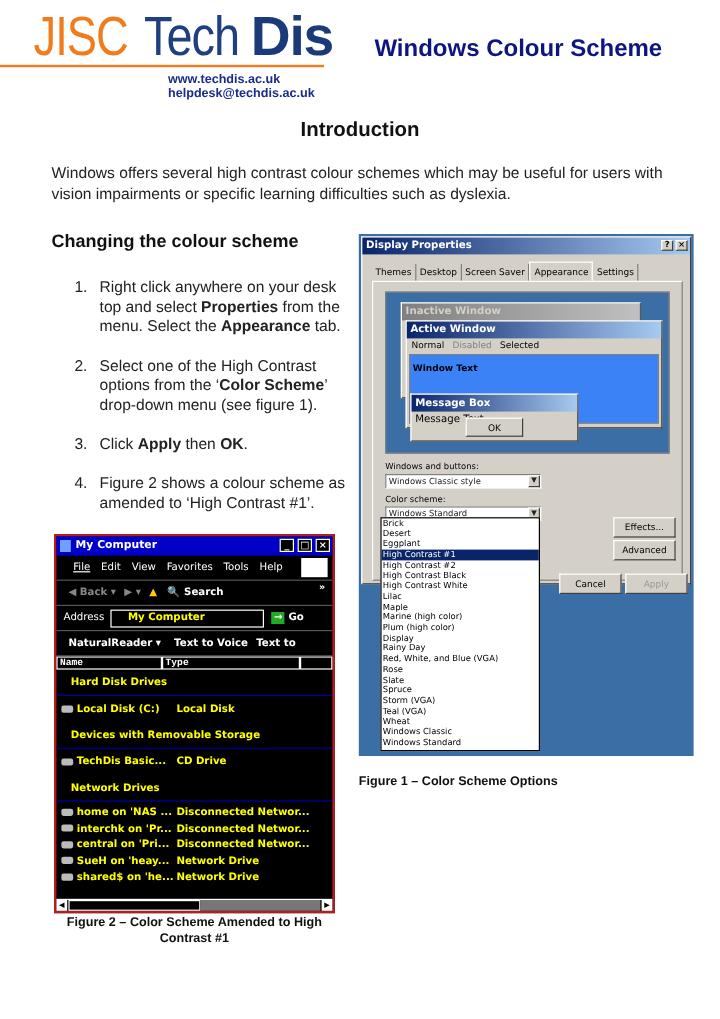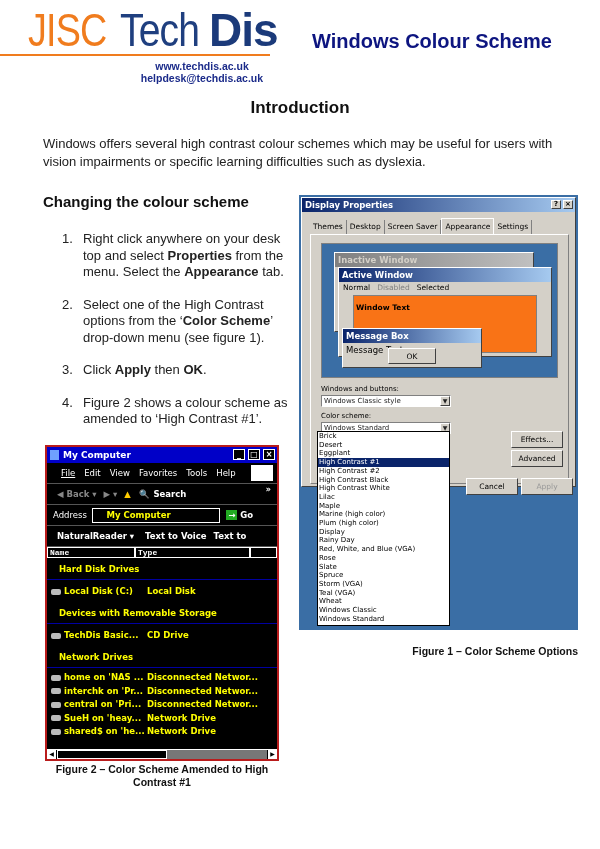--- a/index.html
+++ b/index.html
@@ -4,21 +4,21 @@
 <style>
 *{box-sizing:border-box;margin:0;padding:0}
 body{width:600px;height:849px;background:#fff;position:relative;font-family:"Liberation Sans",sans-serif;overflow:hidden;color:#222}
 .abs{position:absolute}
 
 .logo{left:0;top:2px;width:300px;height:60px}
 .logo .jisc{position:absolute;left:28px;top:0;font-family:"Liberation Sans Narrow","Liberation Sans",sans-serif;font-size:46px;color:#f07c1e;letter-spacing:-1px;line-height:56px;transform:scaleX(0.82);transform-origin:left}
 .logo .tech{position:absolute;left:120px;top:0;font-size:46px;color:#1f3f7f;line-height:56px;letter-spacing:-1px;transform:scaleX(0.85);transform-origin:left}
 .logo .dis{position:absolute;left:209px;top:0;font-size:46px;color:#1b3a7a;font-weight:bold;line-height:56px;letter-spacing:-1px}
 .logo .line{position:absolute;left:0;top:52px;width:270px;height:2px;background:#f07c1e}
-.contact{left:140px;top:60px;width:124px;text-align:center;font-size:10.5px;font-weight:bold;color:#1b2b8a;line-height:12px}
+.contact{left:140px;top:60px;width:124px;text-align:left;font-size:10.5px;font-weight:bold;color:#1b2b8a;line-height:12px}
 .doc-title{left:312px;top:30px;font-size:20px;font-weight:bold;color:#0d1580}
 .intro-h{left:0;width:600px;top:98px;text-align:center;font-size:17px;font-weight:bold;color:#111}
 .intro-p{left:43px;top:135px;width:520px;font-size:13px;line-height:18px;color:#222}
 .sec-h{left:43px;top:193px;font-size:15px;font-weight:bold;color:#111}
 ol.steps{left:62px;top:231px;width:230px;font-size:13px;line-height:16.5px;list-style:none}
 ol.steps li{position:relative;padding-left:21px;margin-bottom:16px}
 ol.steps li .num{position:absolute;left:0;top:0}
 
 .dlg{left:299px;top:195px;width:279px;height:435px;background:#3a6ea5}
 .dlg .win{position:absolute;left:2px;top:2px;width:275px;height:290px;background:#d4d0c8;border:1px solid #fff;border-right-color:#404040;border-bottom-color:#404040}
@@ -30,21 +30,21 @@
 .pane{position:absolute;left:8px;top:36px;width:259px;height:250px;border:1px solid #fff;border-right-color:#808080;border-bottom-color:#808080}
 .preview{position:absolute;left:10px;top:8px;width:237px;height:135px;background:#3a6ea5;border:1px solid #808080}
 .pwin{position:absolute;background:#d4d0c8;border:1px solid #fff;border-right-color:#404040;border-bottom-color:#404040}
 .small{font-size:7.5px;font-family:"DejaVu Sans",sans-serif;color:#000}
 .combo{position:absolute;height:12px;background:#fff;border:1px solid #808080;border-right-color:#fff;border-bottom-color:#fff;font-size:7px;padding-left:2px;line-height:10px;font-family:"DejaVu Sans",sans-serif}
 .combo .arr{position:absolute;right:0;top:0;width:10px;height:10px;background:#d4d0c8;border:1px solid #fff;border-right-color:#404040;border-bottom-color:#404040;font-size:6px;text-align:center;line-height:8px}
 .btn{position:absolute;height:17px;background:#d4d0c8;border:1px solid #fff;border-right-color:#404040;border-bottom-color:#404040;font-size:7.5px;text-align:center;line-height:15px;font-family:"DejaVu Sans",sans-serif;color:#000}
 .dd{position:absolute;left:18px;top:236px;width:133px;height:195px;background:#fff;border:1px solid #000;font-size:7px;font-family:"DejaVu Sans",sans-serif;line-height:8.7px;color:#000}
 .dd div{padding-left:1px;white-space:nowrap}
 .dd div.sel{background:#0a246a;color:#fff}
-.fig1cap{left:299px;width:279px;top:645px;text-align:right;font-size:10.5px;font-weight:bold;color:#111}
+.fig1cap{left:299px;width:279px;top:645px;text-align:left;font-size:10.5px;font-weight:bold;color:#111}
 
 .exp{left:45px;top:445px;width:234px;height:316px;background:#000;border:2px solid #b91c1c}
 .exp .etitle{height:16px;background:#0000c8;color:#fff;font-size:9px;font-weight:bold;line-height:16px;padding-left:16px;position:relative;font-family:"DejaVu Sans",sans-serif}
 .ebtn{position:absolute;top:2px;width:12px;height:11px;background:#000;border:1px solid #fff;color:#fff;font-size:8px;text-align:center;line-height:9px;font-weight:bold}
 .erow{position:relative;height:21px;border-bottom:1px solid #555;color:#fff;font-size:8.5px;line-height:20px;font-family:"DejaVu Sans",sans-serif;white-space:nowrap;overflow:hidden}
 .yel{color:#ffff00;font-weight:bold}
 .ehdr{height:11px;display:flex;font-size:8px;font-weight:bold;color:#fff;font-family:Liberation Mono, monospace;line-height:10px}
 .ehdr span{border:1px solid #fff;padding-left:2px}
 .elist{font-size:8.5px;font-family:"DejaVu Sans",sans-serif;color:#ffff00;font-weight:bold}
 .elist .grp{height:22px;line-height:22px;padding-left:12px;border-bottom:1px solid #0000a0}
@@ -100,21 +100,21 @@
         <div class="pwin" style="left:12px;top:8px;width:200px;height:80px">
           <div class="tbar" style="background:linear-gradient(90deg,#808080,#c0c0c0);color:#d4d0c8">Inactive Window</div>
         </div>
         <div class="pwin" style="left:16px;top:23px;width:214px;height:90px">
           <div class="tbar">Active Window</div>
           <div class="small" style="padding:1px 4px;display:flex;gap:7px">
             <span>Normal</span>
             <span style="color:#808080">Disabled</span>
             <span>Selected</span>
           </div>
-          <div style="position:absolute;left:14px;top:27px;width:184px;height:58px;background:#f97316;border:1px solid #808080">
+          <div style="position:absolute;left:2px;top:27px;width:208px;height:58px;background:#3b82f6;border:1px solid #808080">
             <span class="small" style="font-weight:bold;padding-left:2px">Window Text</span>
           </div>
         </div>
         <div class="pwin" style="left:20px;top:84px;width:140px;height:40px">
           <div class="tbar">Message Box</div>
           <div class="small" style="padding:2px 3px;font-size:8.5px">Message Text</div>
           <div class="btn" style="left:45px;top:19px;width:48px;height:16px">OK</div>
         </div>
       </div>
       <div class="small abs" style="left:10px;top:150px;font-size:7px">Windows and buttons:</div>

